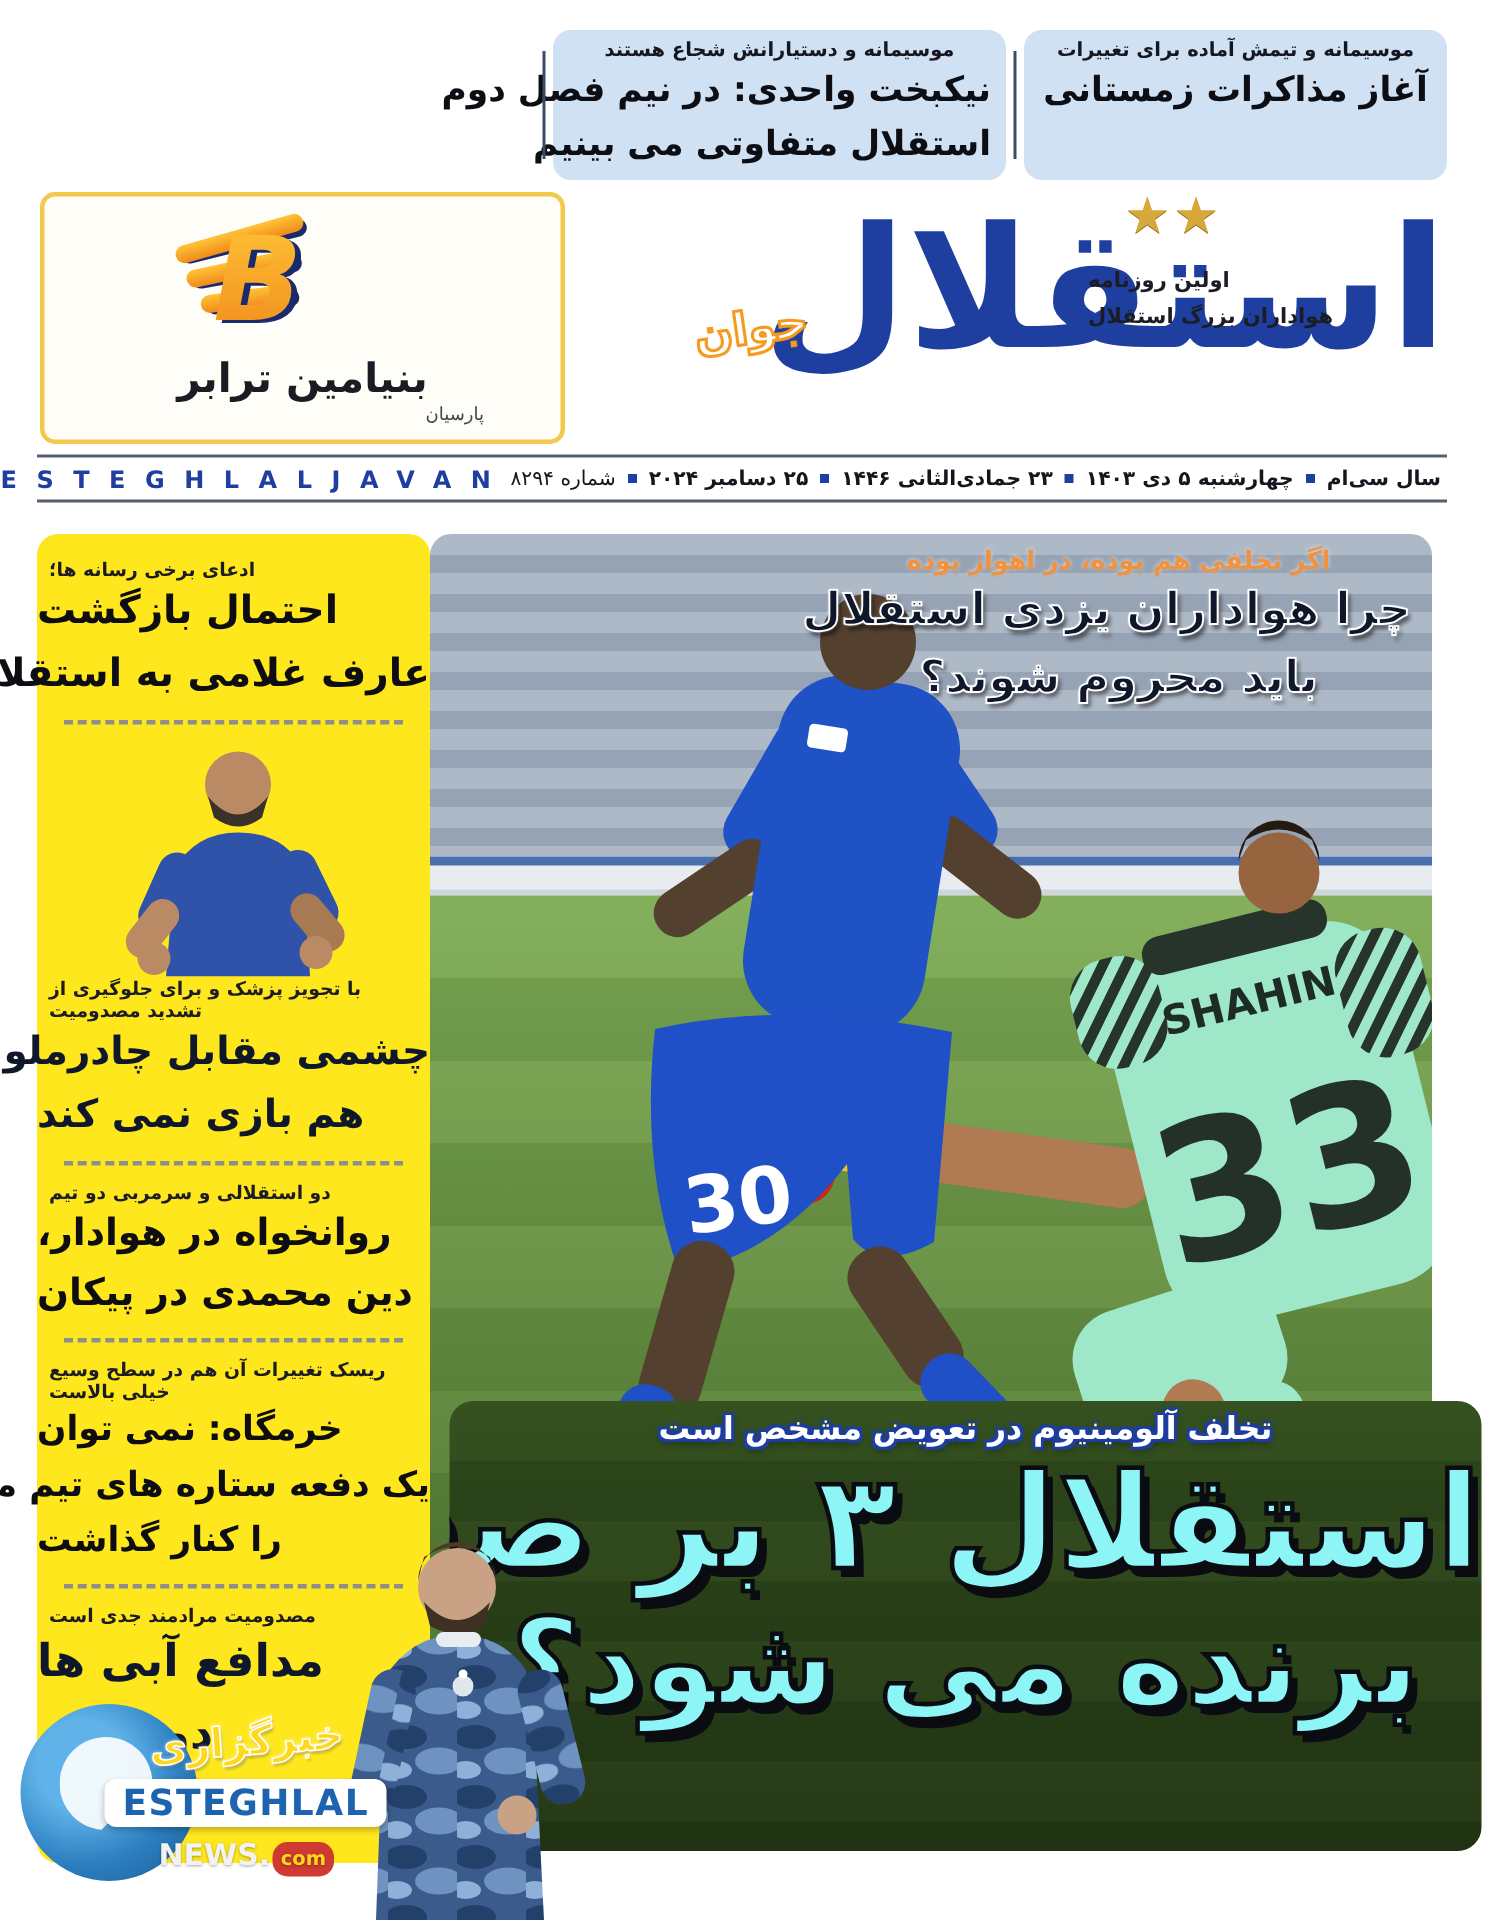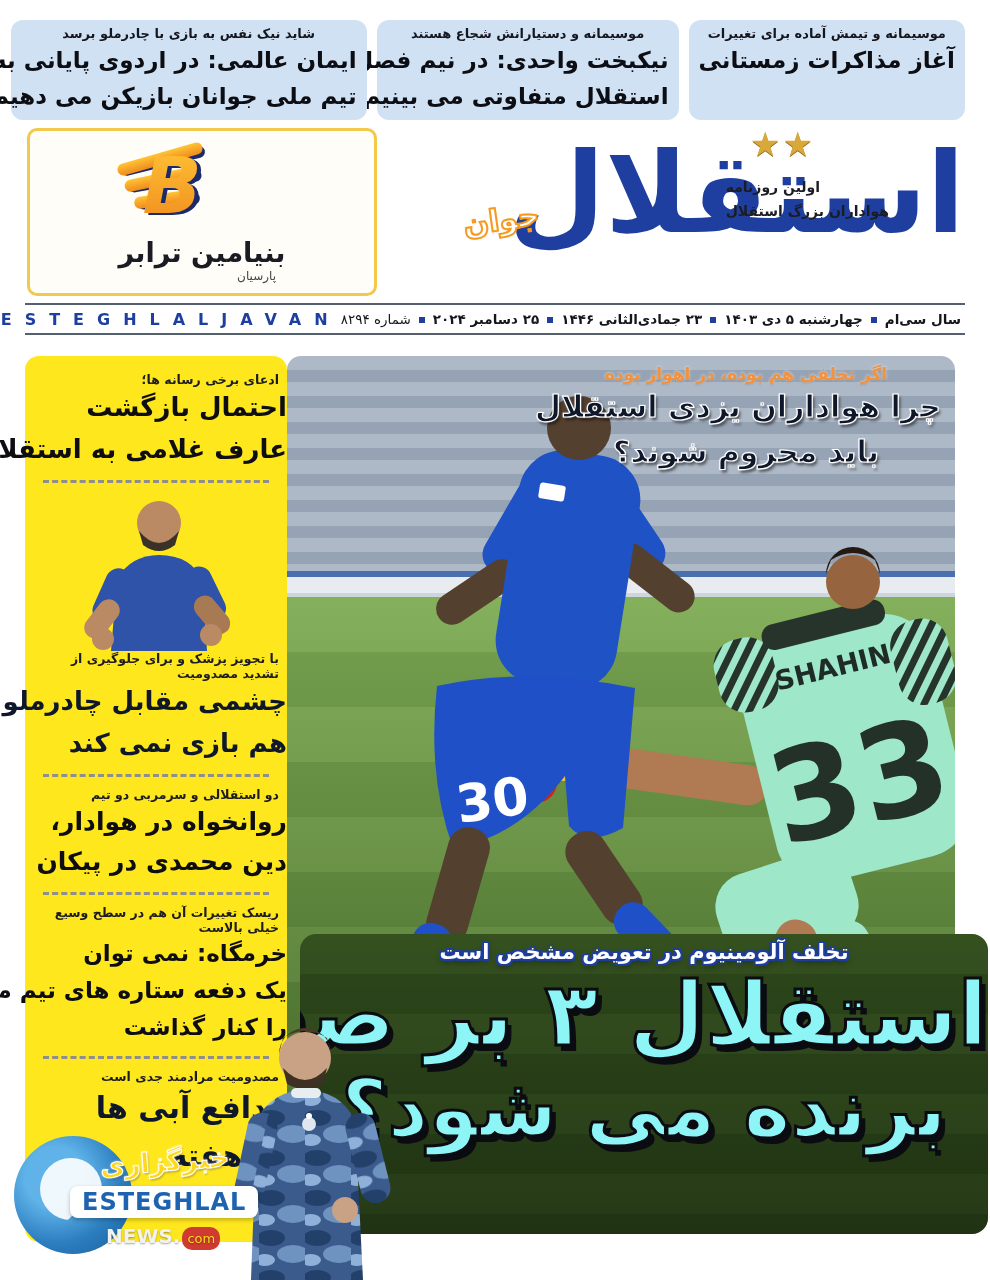--- a/index.html
+++ b/index.html
@@ -15,21 +15,21 @@
   .top-block.b2 { width:356px; }
   .v-div { width:2px; background:#3c4c66; height:72px; align-self:center; margin:0 5px; }
   .top-kicker { font-size:13px; font-weight:700; color:#16161e; margin-bottom:2px; }
   .top-line { font-size:23px; font-weight:900; color:#0d0d14; line-height:1.55; white-space:nowrap; }
 
   
   .ad-box { position:absolute; top:128px; left:27px; width:350px; height:168px; background:#fefdf8;
             border:3px solid #f2c94c; border-radius:10px; text-align:center; overflow:hidden; }
   .ad-logo { margin-top:6px; }
   .ad-brand { font-size:27px; font-weight:900; color:#1b1b24; letter-spacing:1px; }
-  .ad-sub { font-size:12px; color:#444; text-align:right; margin-right:98px; margin-top:1px; }
+  .ad-sub { font-size:12px; color:#444; text-align:right; margin-right:51px; margin-top:1px; }
 
   
   .masthead { position:absolute; top:124px; right:25px; width:570px; height:175px; direction:rtl; }
   .masthead-title { position:absolute; top:2px; right:0; font-size:112px; font-weight:900; color:#1e3fa0;
                     line-height:1.2; letter-spacing:-4px; white-space:nowrap; }
   .masthead-badge { position:absolute; top:78px; left:68px; font-size:30px; font-weight:900; color:#fff;
                     -webkit-text-stroke:2px #f59a1f; text-shadow:0 0 2px #f59a1f; transform:rotate(-8deg); z-index:3; }
   .masthead-stars { position:absolute; top:0px; right:150px; font-size:34px; color:#d9a83a;
                     text-shadow:0 1px 0 #8a6516; letter-spacing:2px; z-index:3; }
   .masthead-tagline { position:absolute; top:52px; right:76px; text-align:left; z-index:3; }
@@ -40,21 +40,21 @@
               border-top:2px solid #55606e; border-bottom:2px solid #55606e;
               display:flex; align-items:center; justify-content:space-between; direction:rtl; padding:0 4px; }
   .dl-fa { display:flex; align-items:center; font-size:13.5px; font-weight:700; color:#15151d; }
   .dl-item { white-space:nowrap; }
   .dl-item + .dl-item::before { content:""; display:inline-block; width:6px; height:6px; background:#1e3fa0; margin:0 8px 1px; }
   .dl-item.bold { font-weight:400; }
   .dl-en { direction:ltr; font-size:16px; font-weight:700; color:#1e3fa0; letter-spacing:13px; margin-left:-13px; }
 
   
   .ycol { position:absolute; top:356px; left:25px; width:262px; height:886px; background:#ffe71d;
-          border-radius:14px; text-align:right; z-index:1; }
+          border-radius:14px; text-align:left; z-index:1; }
   .y-kicker { font-size:12.5px; font-weight:700; color:#1c1c22; padding:0 8px; }
   .y-line { font-weight:900; color:#0d0d12; line-height:1.6; white-space:nowrap; }
   .y-line.blue { color:#0f172a; }
   .dash { width:86%; margin:10px auto 10px; border-bottom:3px dashed #8e8e8e; }
   .it0 { padding-top:16px; } .it0 .y-line { font-size:26px; }
   .it1 .y-line { font-size:26px; }
   .it2 .y-line { font-size:25px; }
   .it3 .y-line { font-size:23px; }
   .it4 .y-line { font-size:30px; }
   .col-photo { width:210px; height:158px; margin:4px auto 0; position:relative; }
@@ -100,44 +100,39 @@
   .wm-circle::after { content:""; position:absolute; top:22px; left:26px; width:62px; height:62px;
                       border-radius:50%; background:#fff; opacity:.9;
                       clip-path:polygon(0 0,100% 0,100% 45%,45% 100%,0 100%); }
   .wm-script { position:absolute; top:18px; left:92px; font-size:27px; font-weight:900; color:#ffd81e;
                -webkit-text-stroke:1px #fff; text-shadow:0 0 3px #fff,1px 2px 2px rgba(0,0,0,.3);
                transform:rotate(-4deg); }
   .wm-brand { position:absolute; top:58px; left:62px; background:#fff; border-radius:8px; padding:2px 12px;
               font-size:24px; font-weight:900; color:#1e63b0; letter-spacing:1px; box-shadow:0 2px 4px rgba(0,0,0,.25); direction:ltr; }
   .wm-news { position:absolute; top:96px; left:98px; direction:ltr; font-size:20px; font-weight:900;
              color:#f2f2f2; text-shadow:0 1px 2px rgba(0,0,0,.35); }
-  .wm-news .dotcom { font-size:13px; font-weight:400; color:#ffd81e; background:#cf3b30; border-radius:10px; padding:4px 5px; margin-left:2px;text-align:right; }
+  .wm-news .dotcom { font-size:13px; font-weight:700; color:#ffd81e; background:#cf3b30; border-radius:10px; padding:4px 5px; margin-left:2px;text-align:right; }
 </style>
 </head>
 <body>
 
 <div class="page">
 
   <div class="top-band">
     <div class="top-block b0">
       <div class="top-kicker">موسیمانه و تیمش آماده برای تغییرات</div>
       <div class="top-line">آغاز مذاکرات زمستانی</div>
     </div>
     <div class="v-div"></div>
     <div class="top-block b1">
       <div class="top-kicker">موسیمانه و دستیارانش شجاع هستند</div>
       <div class="top-line">نیکبخت واحدی: در نیم فصل دوم</div>
       <div class="top-line">استقلال متفاوتی می بینیم</div>
     </div>
     <div class="v-div"></div>
-    <div class="top-block b2">
-      <div class="top-kicker">شاید نیک نفس به بازی با چادرملو برسد</div>
-      <div class="top-line">ایمان عالمی: در اردوی پایانی به</div>
-      <div class="top-line">تیم ملی جوانان بازیکن می دهیم</div>
-    </div>
   </div>
 
   <div class="ad-box">
     <div class="ad-logo">
       <svg width="200" height="96" viewBox="0 0 200 96">
         <defs>
           <linearGradient id="og" x1="0" y1="0" x2="0" y2="1">
             <stop offset="0" stop-color="#ffc435"></stop>
               <stop offset="1" stop-color="#f08a1d"></stop>
           </linearGradient>

